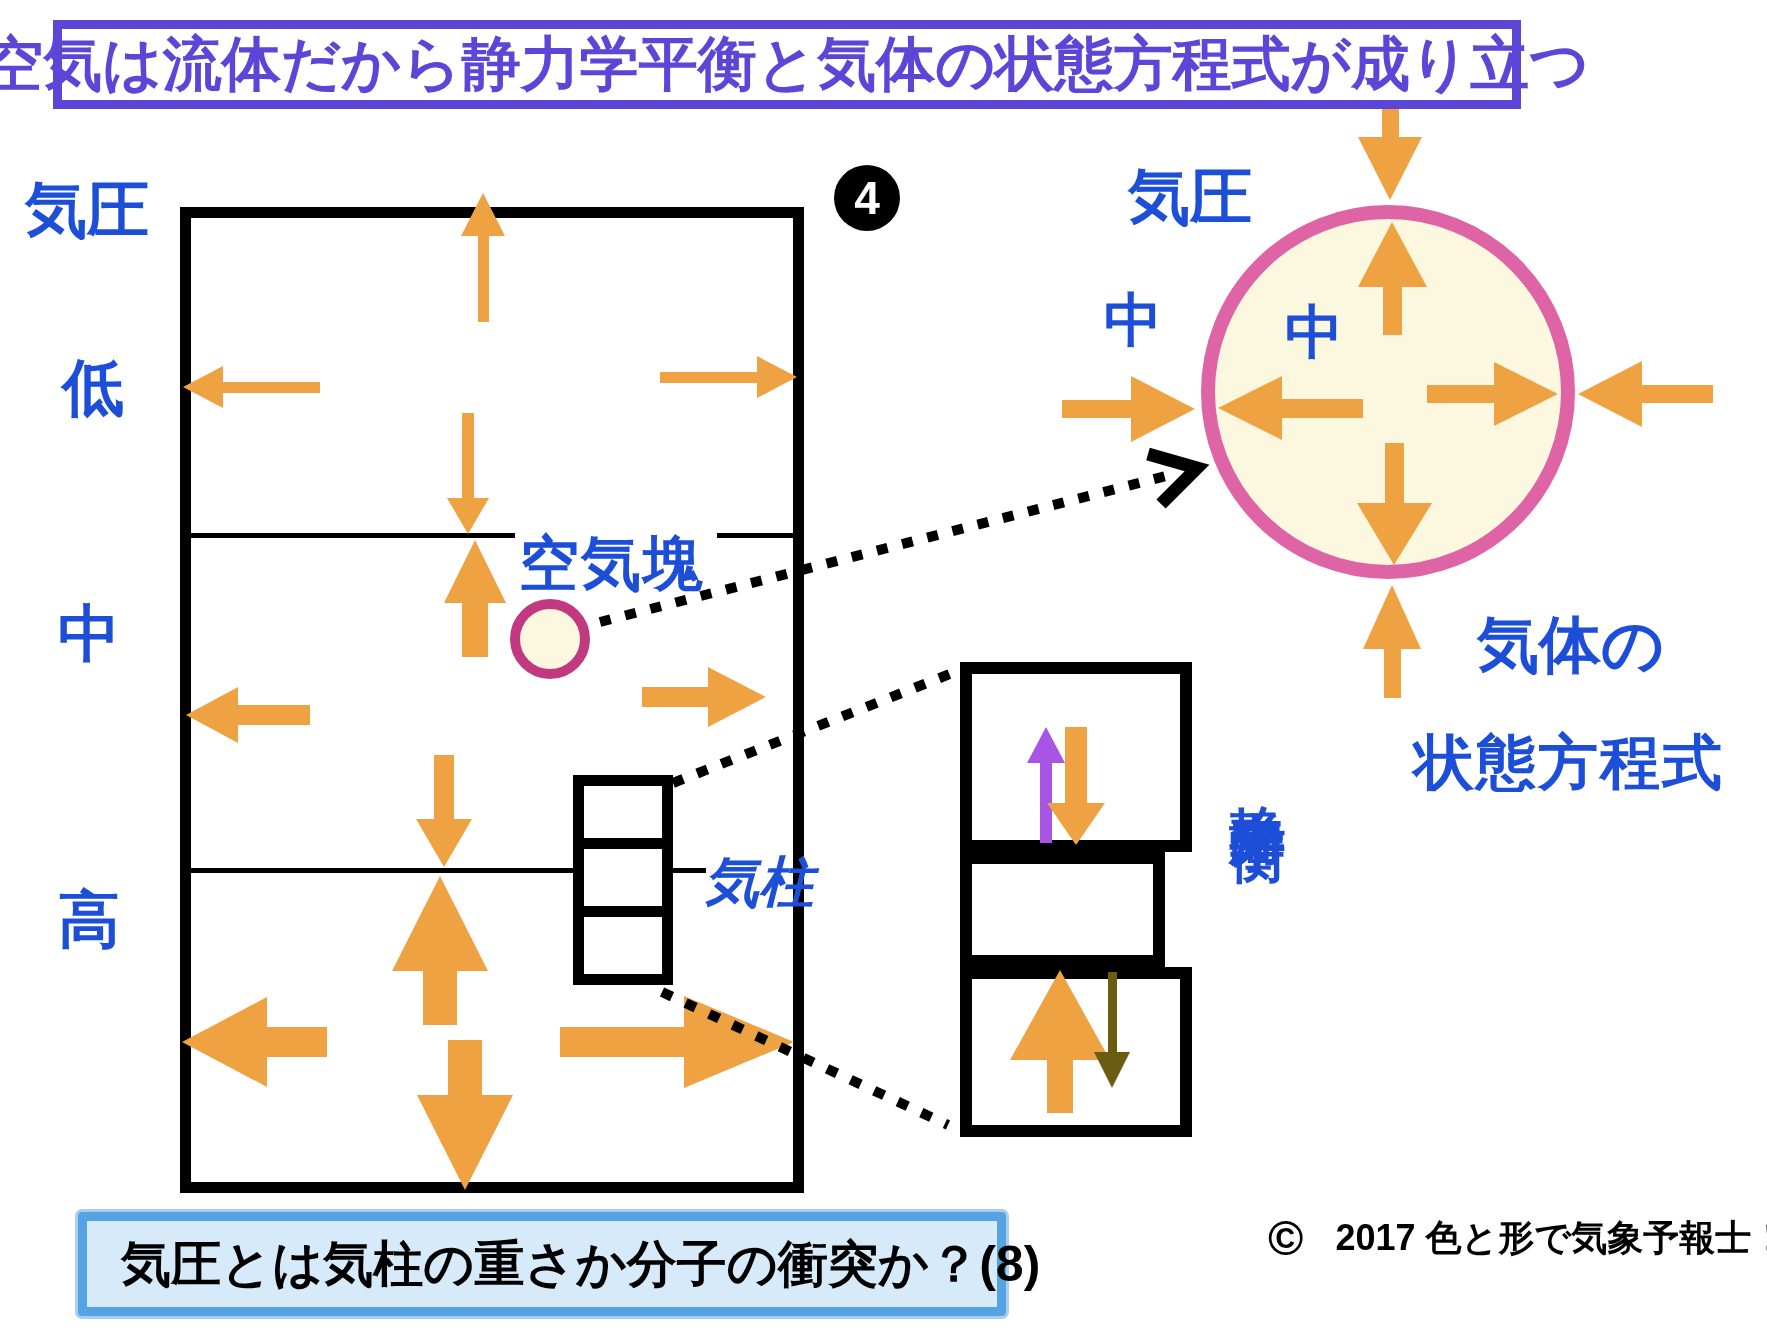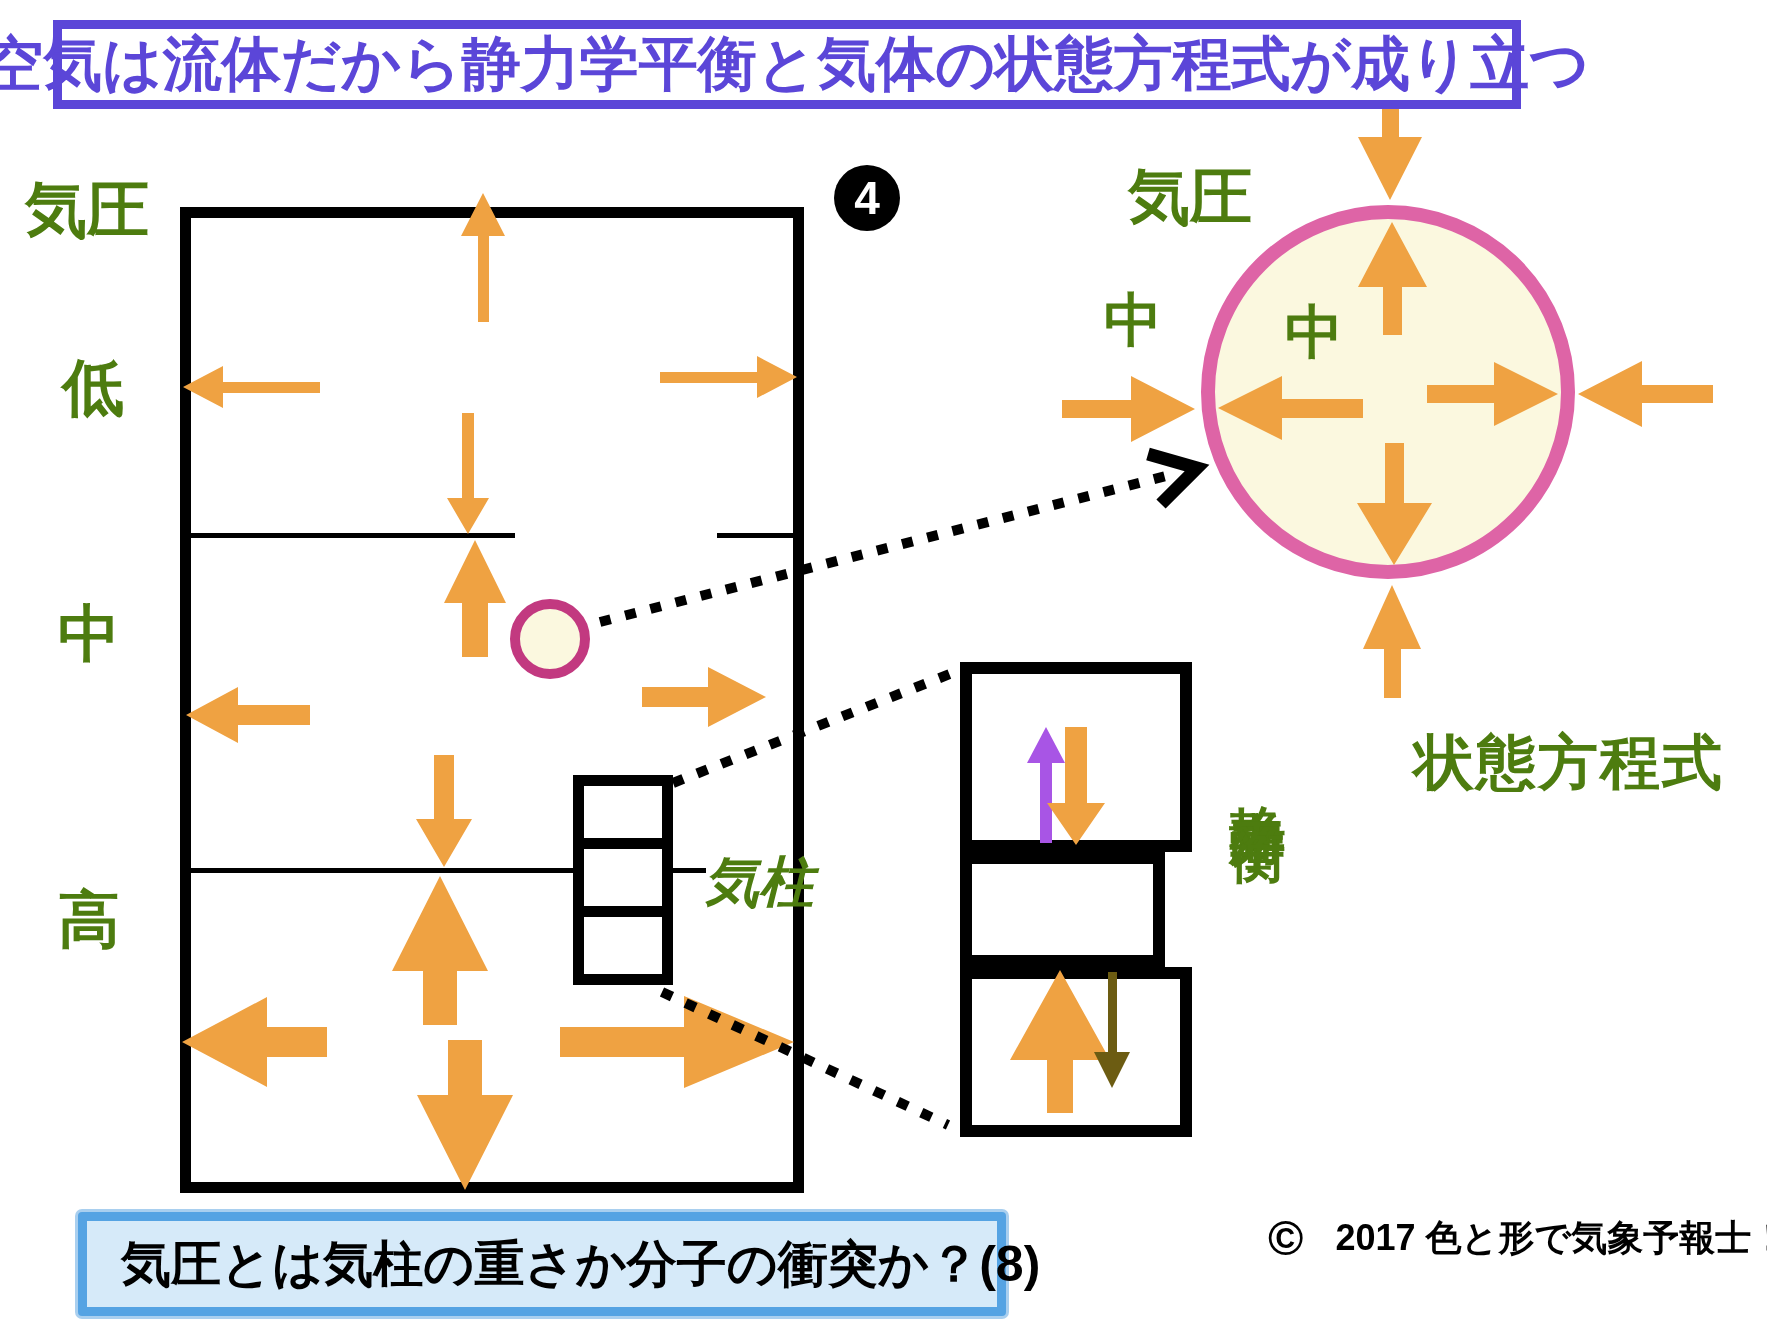--- a/index.html
+++ b/index.html
@@ -21,21 +21,21 @@
       border:14px solid var(--balloon-ring-pink);background:var(--cream-fill);box-sizing:border-box;z-index:1;}
   
   #air-column-box{left:573px;top:775px;width:100px;height:210px;border:11px solid #000;box-sizing:border-box;z-index:1;}
   .col-divider{left:0;width:78px;height:11px;background:#000;}
   
   .hydro-box{border:12px solid #000;box-sizing:border-box;background:#fff;z-index:1;}
   #hydro-top{left:960px;top:662px;width:232px;height:190px;}
   #hydro-mid{left:960px;top:852px;width:205px;height:115px;}
   #hydro-bottom{left:960px;top:967px;width:232px;height:170px;}
   
-  .lbl{color:#4d7c0f;font-weight:bold;white-space:nowrap;z-index:6;}
+  .lbl{color:#1d4ed8;font-weight:bold;white-space:nowrap;z-index:6;}
   #axis-pressure-label{left:25px;top:168px;font-size:62px;}
   #level-low-label{left:62px;top:346px;font-size:62px;}
   #level-mid-label{left:58px;top:592px;font-size:62px;}
   #level-high-label{left:58px;top:878px;font-size:62px;}
   #air-parcel-label{left:519px;top:524px;font-size:60px;letter-spacing:2px;}
   #air-column-label{left:704px;top:846px;font-size:55px;font-style:italic;}
   #balloon-pressure-label{left:1128px;top:155px;font-size:62px;}
   #balloon-outside-label{left:1104px;top:282px;font-size:58px;}
   #balloon-inside-label{left:1285px;top:294px;font-size:58px;}
   #equation-label-1{left:1477px;top:603px;font-size:62px;}
@@ -112,25 +112,27 @@
       <line x1="600" y1="622" x2="1170" y2="475" stroke="#000" stroke-width="10" stroke-dasharray="11 15"></line>
       <line x1="673" y1="783" x2="955" y2="672" stroke="#000" stroke-width="10" stroke-dasharray="11 15"></line>
       <line x1="662" y1="992" x2="948" y2="1125" stroke="#000" stroke-width="10" stroke-dasharray="11 15"></line>
       <polyline points="1161,504 1197,468 1148,454" fill="none" stroke="#000" stroke-width="13"></polyline>
     </svg>
 
   <div class="abs lbl" id="axis-pressure-label">気圧</div>
   <div class="abs lbl" id="level-low-label">低</div>
   <div class="abs lbl" id="level-mid-label">中</div>
   <div class="abs lbl" id="level-high-label">高</div>
+  <div class="abs lbl" id="air-parcel-label">空気塊</div>
   <div class="abs lbl" id="air-column-label">気柱</div>
   <div class="abs" id="badge-4">4</div>
   <div class="abs lbl" id="balloon-pressure-label">気圧</div>
   <div class="abs lbl" id="balloon-outside-label">中</div>
   <div class="abs lbl" id="balloon-inside-label">中</div>
+  <div class="abs lbl" id="equation-label-1">気体の</div>
   <div class="abs lbl" id="equation-label-2">状態方程式</div>
   <div class="abs lbl" id="hydro-label">静力学平衡</div>
 
   <div class="abs" id="caption-box">
     <span id="caption-text">気圧とは気柱の重さか分子の衝突か？(8)</span>
   </div>
 
   <div class="abs" id="copyright">
     <span id="copyright-symbol">©</span>
     <span id="copyright-text">2017 色と形で気象予報士！</span>

